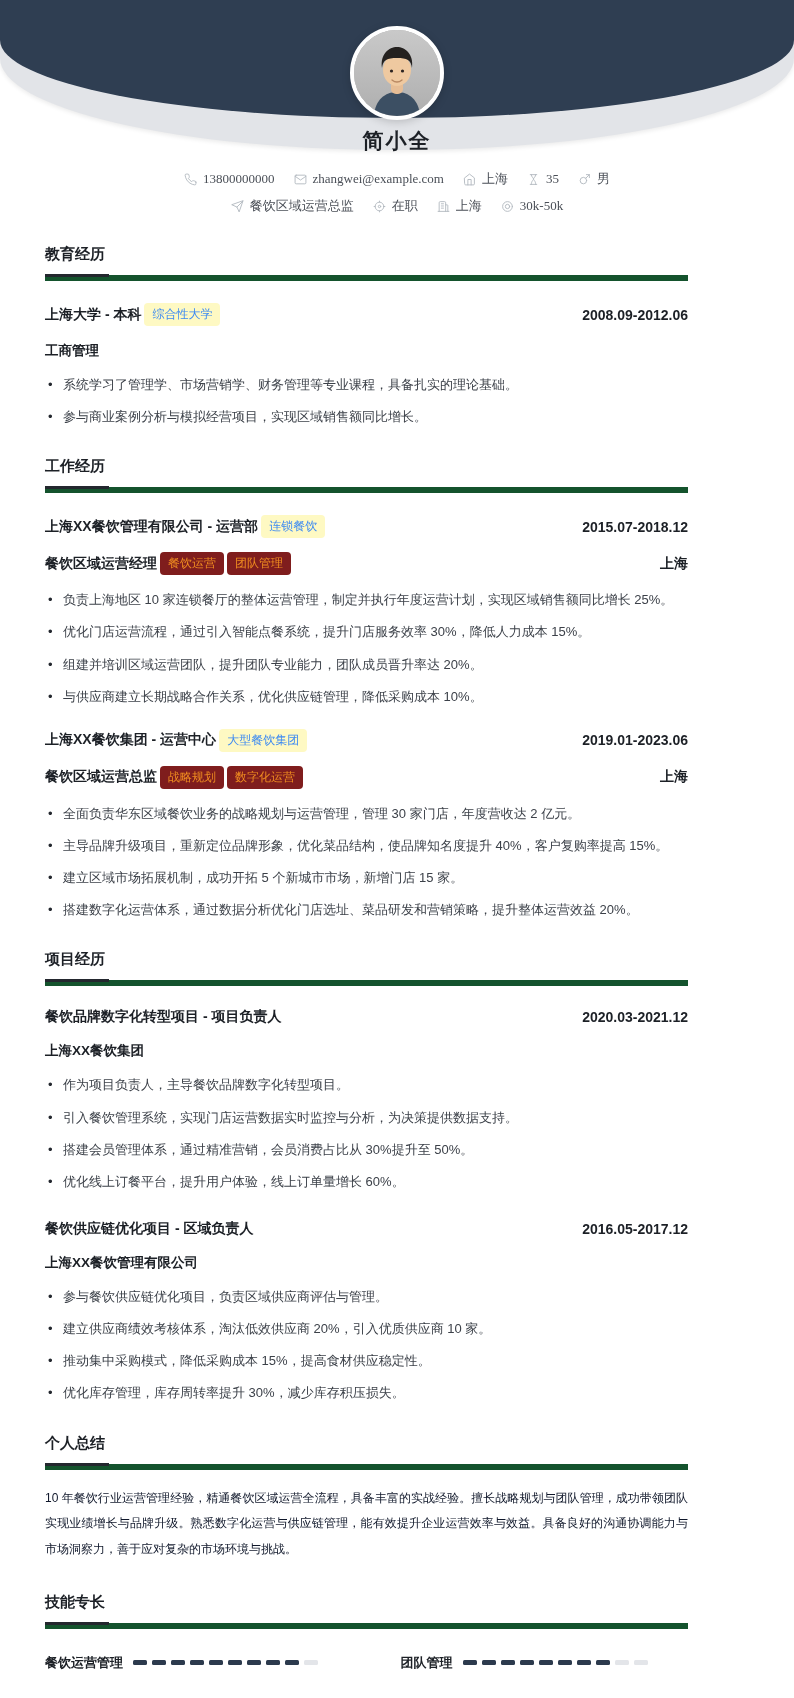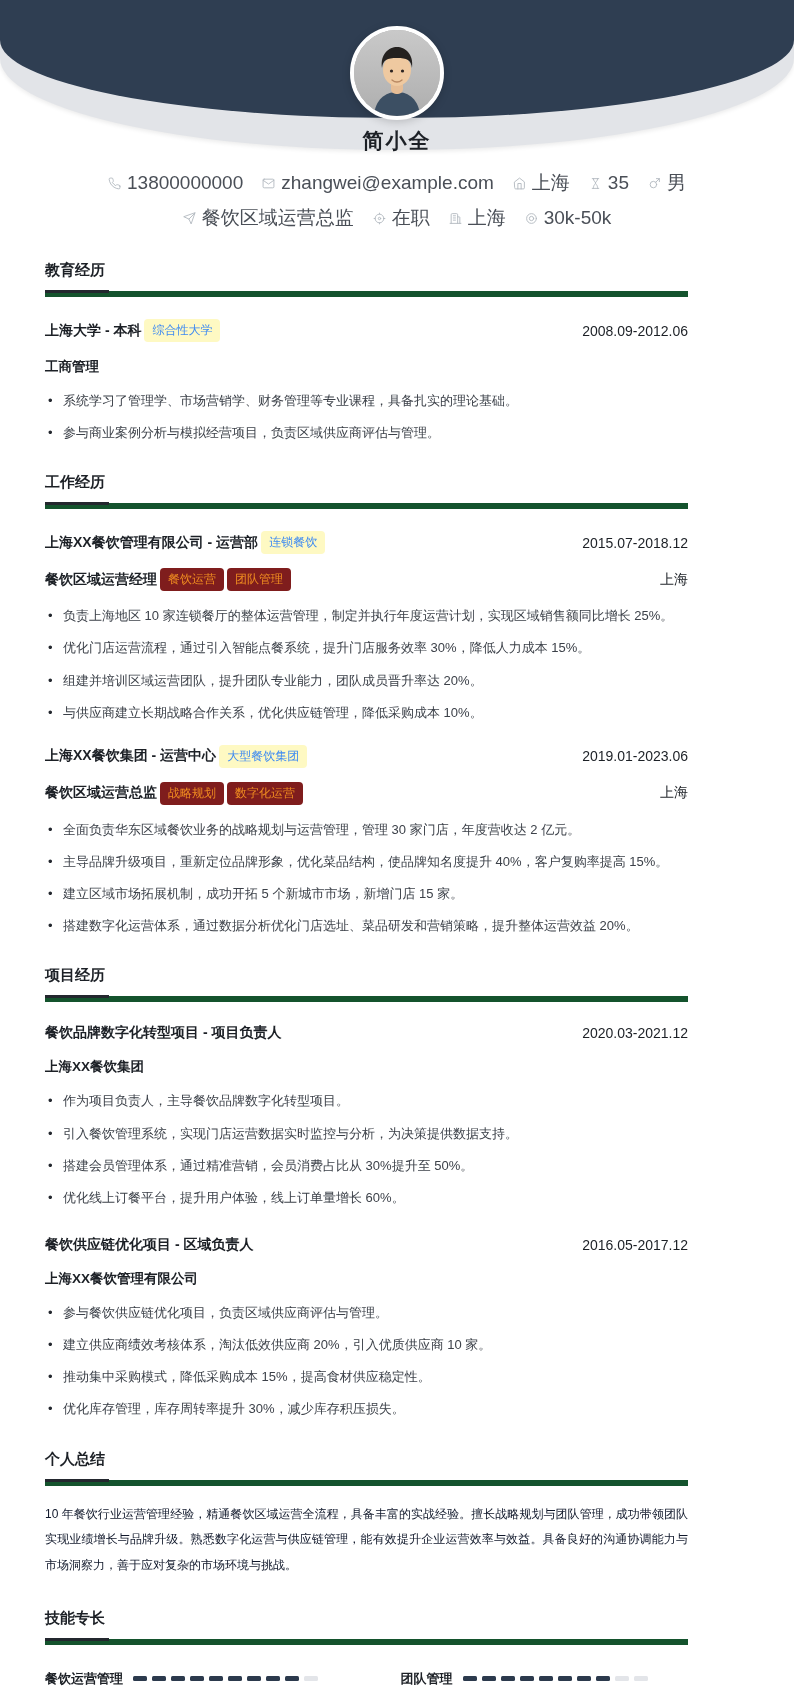--- a/index.html
+++ b/index.html
@@ -33,21 +33,21 @@
   .candidate-name {
     text-align:center; margin-top:7px;
     font-size:21px; font-weight:700; letter-spacing:2px; color:#1c2026;
   }
   .contact-row {
     display:flex; justify-content:center; align-items:center;
     gap:19px; margin-top:15px;
   }
   .contact-row + .contact-row { margin-top:9px; }
   .contact-item { display:flex; align-items:center; gap:6px;
-    font-size:19px; color:#4a4f57; }
+    font-size:13px; color:#4a4f57;font-family:Liberation Serif, serif; }
   .cicon { display:inline-flex; color:#b3b9c0; }
   .cicon svg { width:13px; height:13px; stroke:#b3b9c0; fill:none;
     stroke-width:1.7; stroke-linecap:round; stroke-linejoin:round; }
   
   .page { width:643px; margin-left:45px; }
   .section { margin-top:30px; }
   .section-title {
     position:relative; font-size:15px; font-weight:700; color:#1c2026;
     padding-bottom:11px; border-bottom:6px solid #14532d;
   }
@@ -57,21 +57,21 @@
   }
   .entry { margin-top:4px; }
   .entry-head {
     display:flex; justify-content:space-between; align-items:center;
     margin-top:22px;
   }
   .entry-title {
     display:flex; align-items:center; gap:3px;
     font-size:14px; font-weight:700; color:#1c2026;
   }
-  .date, .location { font-size:14px; font-weight:400; color:#1c2026; }
+  .date, .location { font-size:14px; font-weight:700; color:#1c2026; }
   .tag {
     font-size:12px; font-weight:400; padding:3px 8px; border-radius:4px;
     white-space:nowrap;
   }
   .tag-blue   { color:#3d8af2; background:#fef9c3; }
   .tag-orange { color:#ef8c20; background:#7f1d1d; }
   .sub-bold { margin-top:16px; font-size:13.5px; font-weight:700; color:#1c2026; }
   ul.bullets { list-style:none; margin-top:15px; }
   ul.bullets li {
     position:relative; padding-left:18px; margin-bottom:12px;
@@ -219,21 +219,21 @@
       <div class="entry-head">
         <span class="entry-title">
           <span>上海大学 - 本科</span>
           <span class="tag tag-blue">综合性大学</span>
         </span>
         <span class="date">2008.09-2012.06</span>
       </div>
       <div class="sub-bold">工商管理</div>
       <ul class="bullets">
         <li>系统学习了管理学、市场营销学、财务管理等专业课程，具备扎实的理论基础。</li>
-        <li>参与商业案例分析与模拟经营项目，负责区域供应商评估与管理。</li>
+        <li>参与商业案例分析与模拟经营项目，实现区域销售额同比增长。</li>
       </ul>
     </div>
   </section>
 
   <section class="section">
     <h2 class="section-title">工作经历</h2>
 
     <div class="entry">
       <div class="entry-head">
         <span class="entry-title">

